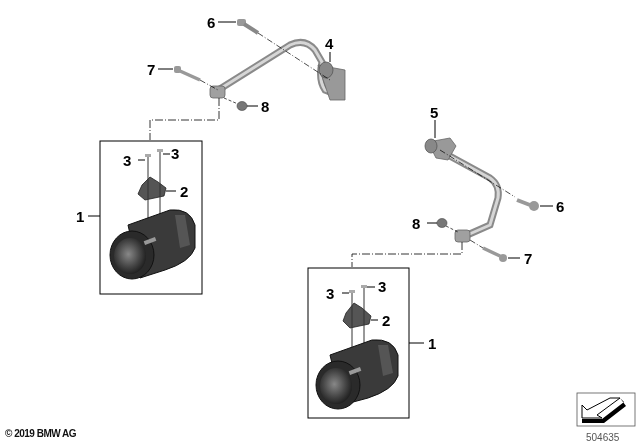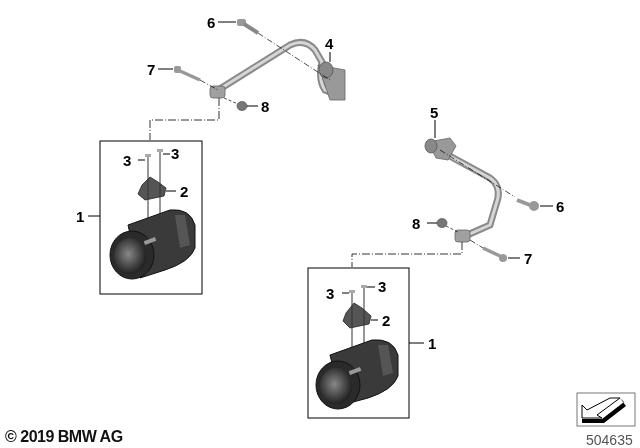--- a/index.html
+++ b/index.html
@@ -1,20 +1,20 @@
 <!DOCTYPE html>
 <html><head>
 <meta charset="utf-8">
 <style>
   html, body { margin:0; padding:0; background:#fff; }
   body { width:640px; height:448px; position:relative; overflow:hidden; font-family:"Liberation Sans", sans-serif; }
   svg { position:absolute; left:0; top:0; }
   .lbl { font-family:"Liberation Sans", sans-serif; font-weight:bold; font-size:15px; fill:#000; }
-  .copy { position:absolute; left:5px; top:428px; font-size:16px; font-weight:bold; letter-spacing:-0.5px; color:#111; }
-  .code { position:absolute; left:586px; top:432px; font-size:14px; color:#555;text-align:center; }
+  .copy { position:absolute; left:5px; top:428px; font-size:10px; font-weight:bold; letter-spacing:-0.5px; color:#111; }
+  .code { position:absolute; left:586px; top:432px; font-size:10px; color:#555;text-align:center; }
 </style>
 </head>
 <body>
 
 <svg width="640" height="448" viewBox="0 0 640 448">
   <defs>
     <linearGradient id="metal" x1="0" y1="0" x2="0" y2="1">
       <stop offset="0" stop-color="#e0e0e0"></stop>
       <stop offset="0.5" stop-color="#a8a8a8"></stop>
       <stop offset="1" stop-color="#777"></stop>

